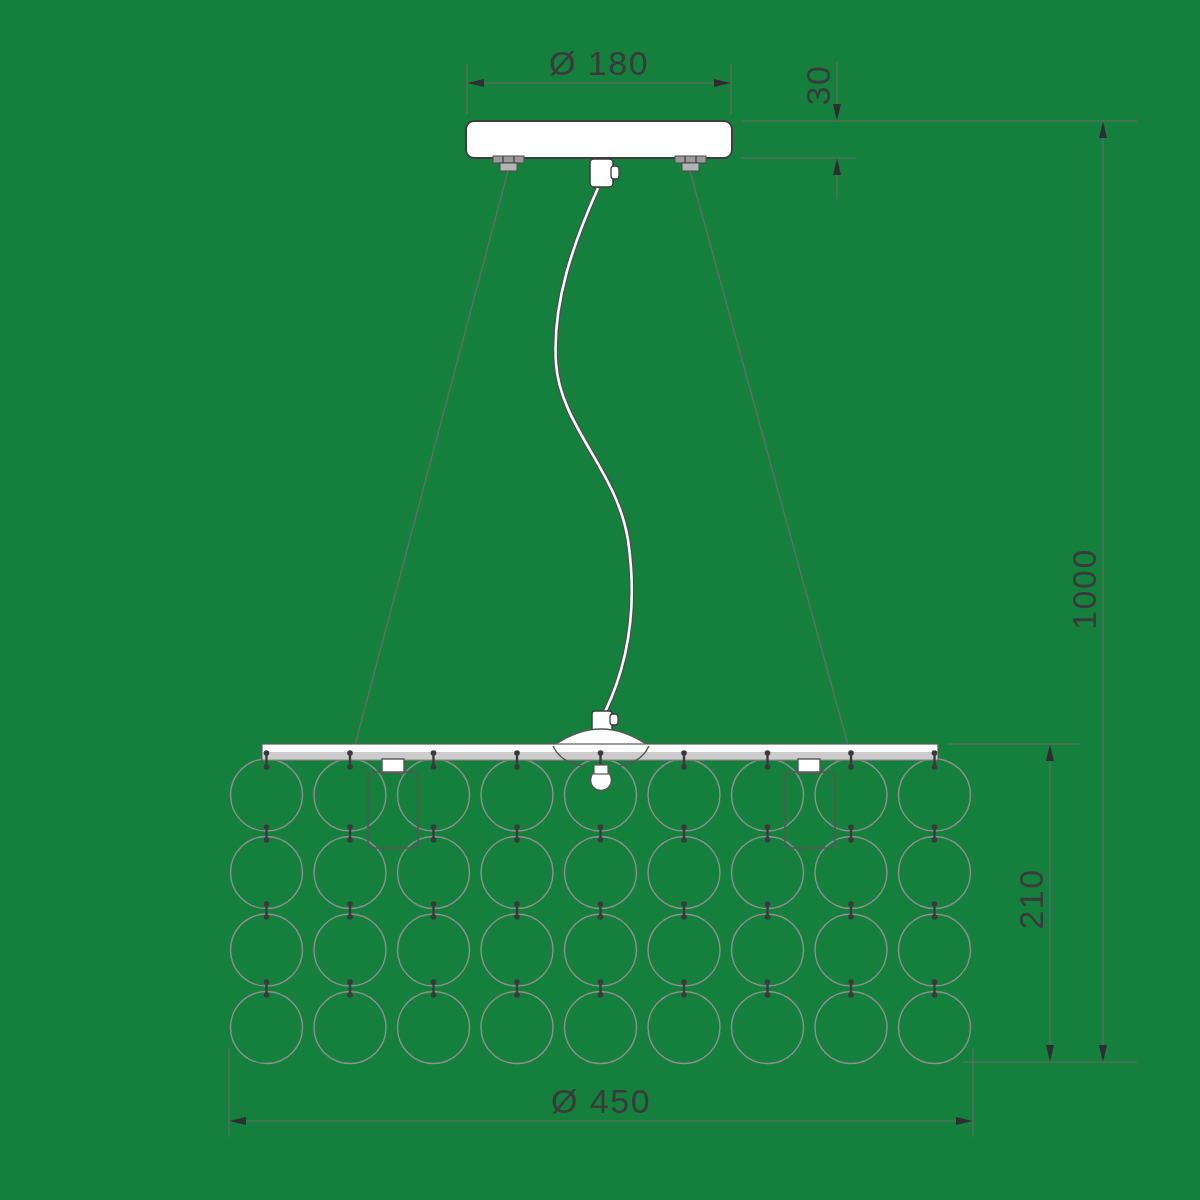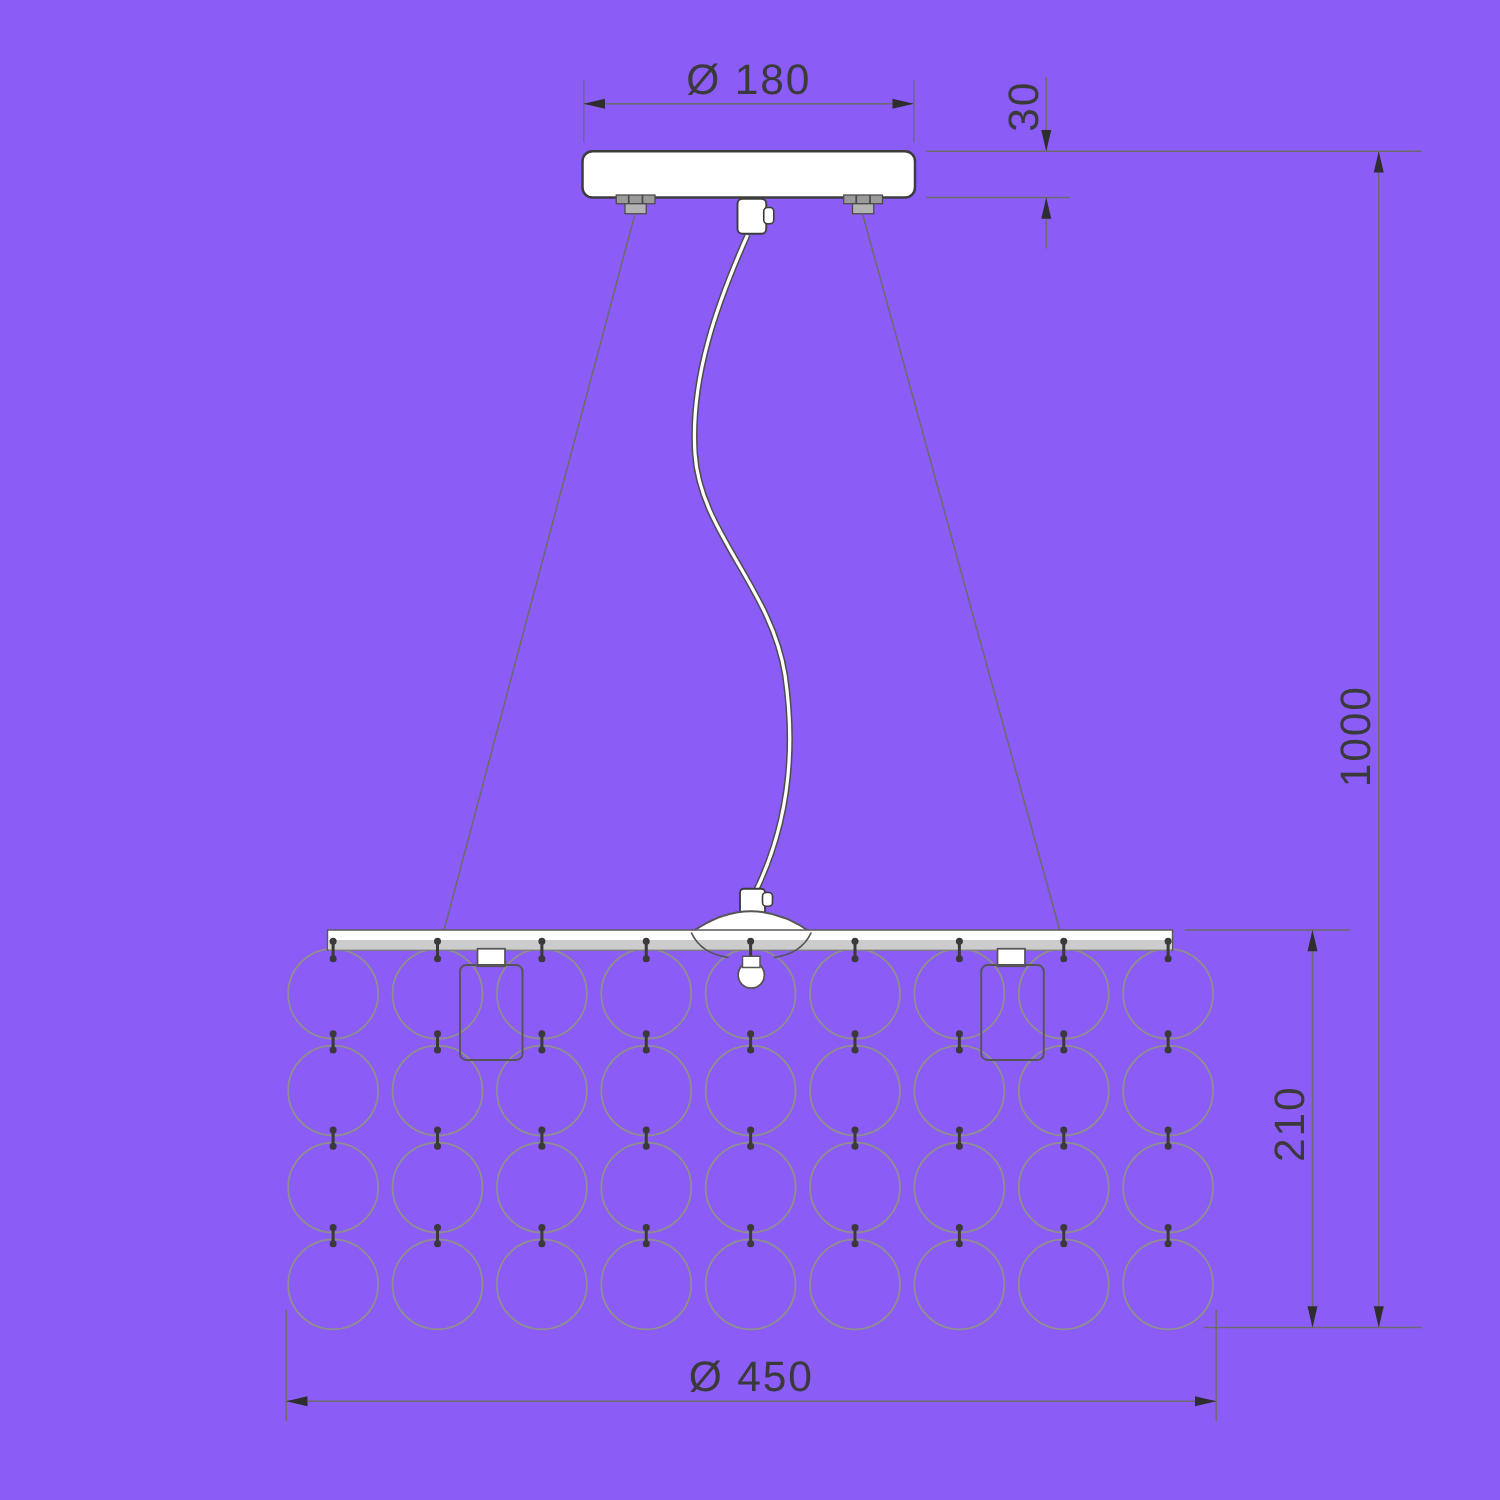--- a/index.html
+++ b/index.html
@@ -1,17 +1,17 @@
 <!DOCTYPE html>
 <html><head>
 <meta charset="utf-8">
 <style>
   html,body{margin:0;padding:0;background:#ffffff;}
   .canvas{
-    position:relative;width:1200px;height:1200px;background:#8b5cf6;
+    position:relative;width:1200px;height:1200px;background:#15803d;
     font-family:"Liberation Sans",sans-serif;overflow:hidden;
   }
   svg text{
     font-family:"Liberation Sans",sans-serif;
     font-size:34px;letter-spacing:1.5px;fill:#3a3a3a;
   }
 </style>
 </head>
 <body>
 

